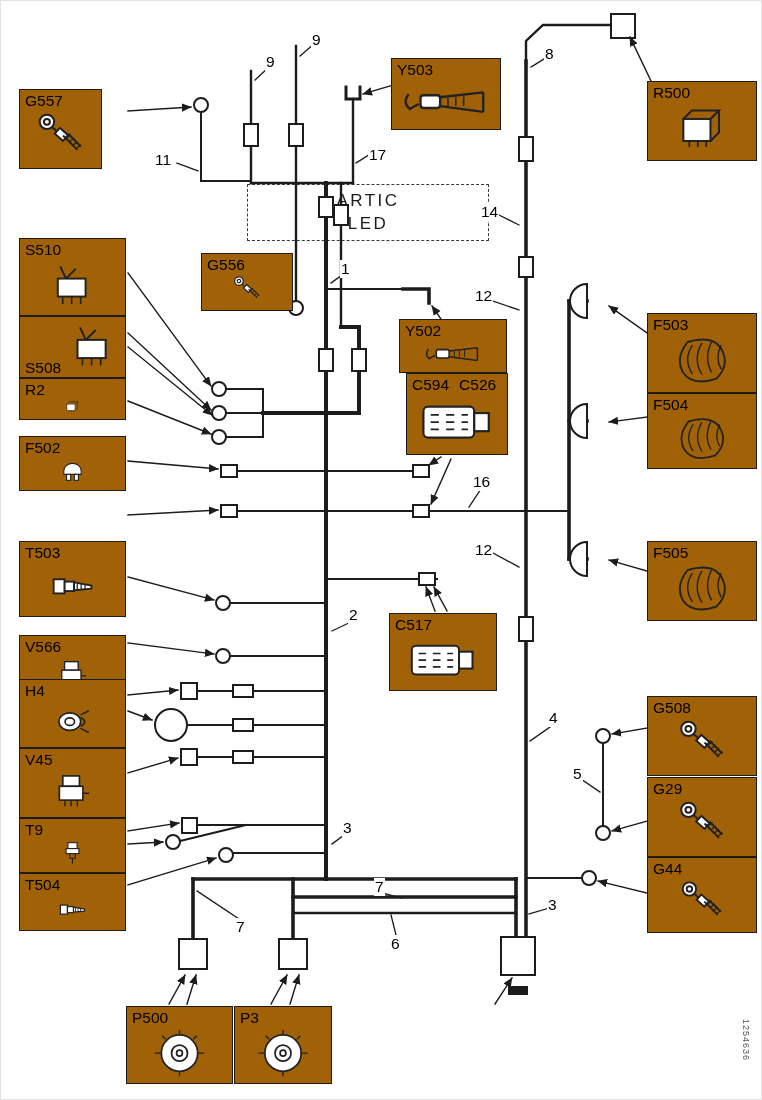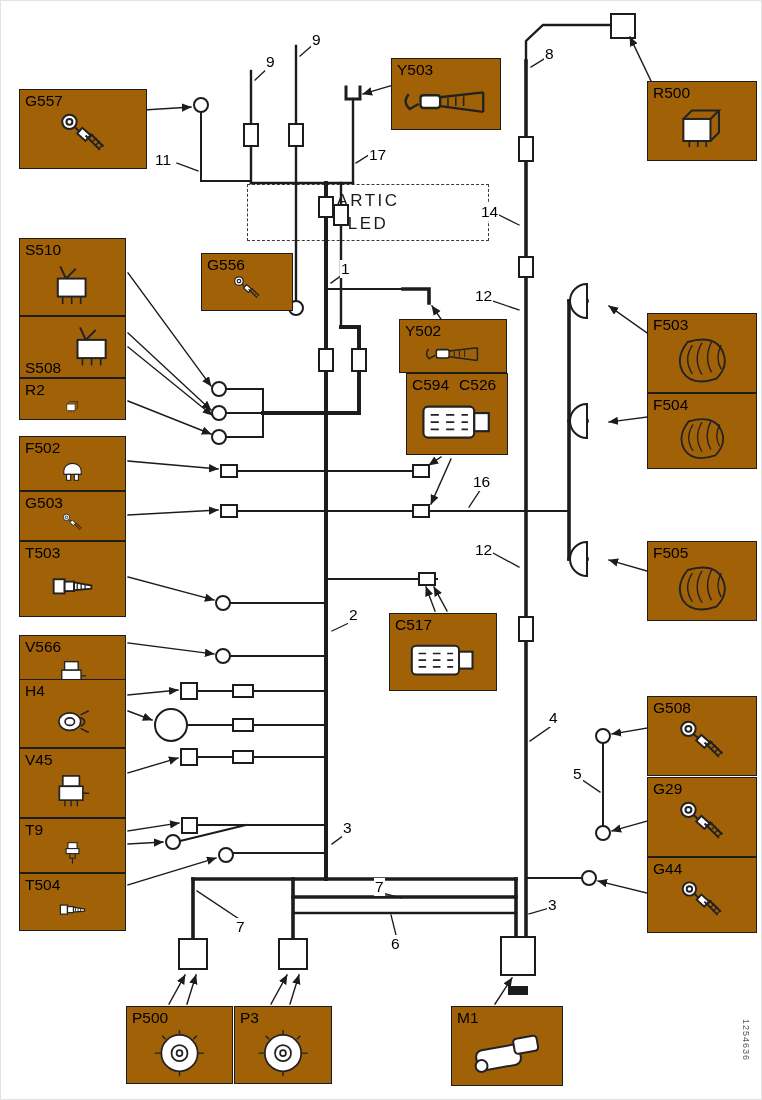--- a/index.html
+++ b/index.html
@@ -296,21 +296,21 @@
         <path d="M580 778 L599 791"></path>
         <path d="M346 832 L331 843"></path>
         <path d="M381 892 L400 897"></path>
         <path d="M238 918 L196 890"></path>
         <path d="M552 906 L528 913"></path>
         <path d="M396 938 L390 914"></path>
       </g>
     </g>
   </svg>
 
-  <div class="comp" style="left:18px;top:88px;width:128px;height:80px">
+  <div class="comp" style="left:18px;top:88px;width:83px;height:80px">
     <span class="comp-label">G557</span>
     <svg class="comp-icon">
         <use href="#sym-ground"></use>
       </svg>
   </div>
   <div class="comp" style="left:18px;top:237px;width:107px;height:78px">
     <span class="comp-label">S510</span>
     <svg class="comp-icon">
         <use href="#sym-switch"></use>
       </svg>
@@ -329,26 +329,20 @@
     <svg class="comp-icon">
         <use href="#sym-relay"></use>
       </svg>
   </div>
   <div class="comp" style="left:18px;top:435px;width:107px;height:55px">
     <span class="comp-label">F502</span>
     <svg class="comp-icon">
         <use href="#sym-fuse"></use>
       </svg>
   </div>
-  <div class="comp" style="left:18px;top:490px;width:107px;height:50px">
-    <span class="comp-label">G503</span>
-    <svg class="comp-icon">
-        <use href="#sym-ground"></use>
-      </svg>
-  </div>
   <div class="comp" style="left:18px;top:540px;width:107px;height:76px">
     <span class="comp-label">T503</span>
     <svg class="comp-icon">
         <use href="#sym-sensor"></use>
       </svg>
   </div>
   <div class="comp" style="left:18px;top:634px;width:107px;height:62px">
     <span class="comp-label">V566</span>
     <svg class="comp-icon">
         <use href="#sym-valve"></use>
@@ -459,26 +453,20 @@
   <div class="comp" style="left:125px;top:1005px;width:107px;height:78px">
     <span class="comp-label">P500</span>
     <svg class="comp-icon">
         <use href="#sym-alt"></use>
       </svg>
   </div>
   <div class="comp" style="left:233px;top:1005px;width:98px;height:78px">
     <span class="comp-label">P3</span>
     <svg class="comp-icon">
         <use href="#sym-alt"></use>
-      </svg>
-  </div>
-  <div class="comp" style="left:450px;top:1005px;width:112px;height:80px">
-    <span class="comp-label">M1</span>
-    <svg class="comp-icon">
-        <use href="#sym-starter"></use>
       </svg>
   </div>
 
   <span class="wnum" style="left:264px;top:52px">9</span>
   <span class="wnum" style="left:310px;top:30px">9</span>
   <span class="wnum" style="left:543px;top:44px">8</span>
   <span class="wnum" style="left:367px;top:145px">17</span>
   <span class="wnum" style="left:153px;top:150px">11</span>
   <span class="wnum" style="left:479px;top:202px">14</span>
   <span class="wnum" style="left:339px;top:259px">1</span>

